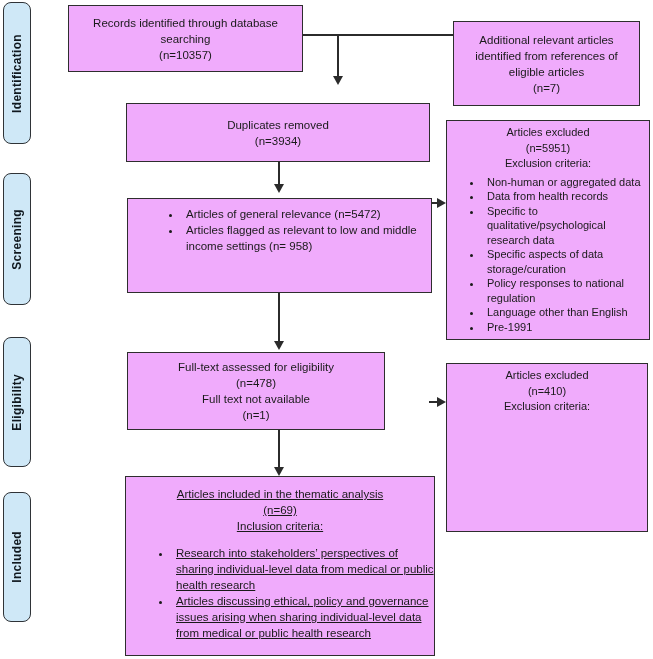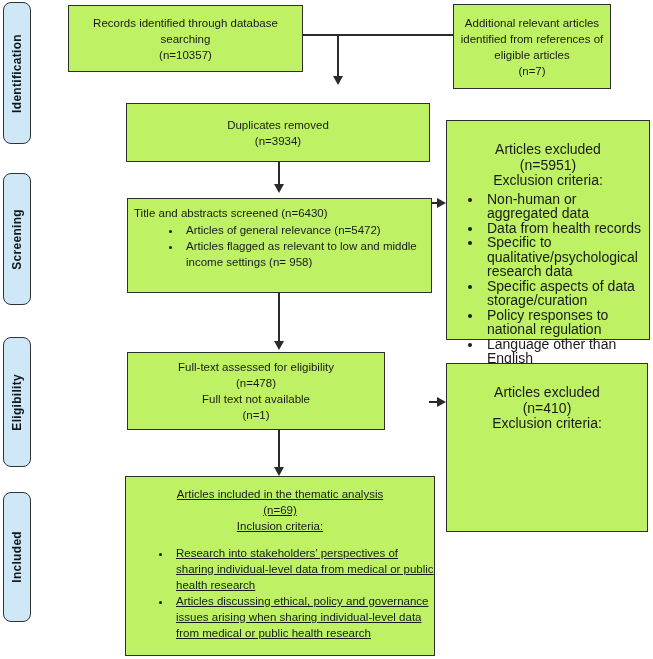--- a/index.html
+++ b/index.html
@@ -29,33 +29,33 @@
     font-size: 12px;
     color: #10181f;
     letter-spacing: 0.3px;
     white-space: nowrap;
   }
 
   
   .fbox {
     position: absolute;
     border: 1.5px solid #2e2e2e;
-    background: #bef264;
+    background: #f0abfc;
     box-sizing: border-box;
     font-size: 11.5px;
     line-height: 16px;
   }
   .flexcenter { display: flex; flex-direction: column; align-items: center; justify-content: center; }
   .center { text-align: center; white-space: pre-line; }
   .pad { padding: 6px 8px; }
 
   .fbox ul { margin: 1px 0 12px 0; padding-left: 48px; }
   .fbox li { margin: 0; padding-left: 4px; }
 
-  .excl { font-size: 14px; line-height: 15px; padding-top: 21px; }
+  .excl { font-size: 11px; line-height: 15px; padding-top: 4px; }
   .excl .heading { text-align: center; white-space: pre-line; line-height: 15.5px; }
   .excl ul { margin: 3px 0 0 0; padding-left: 36px; }
   .excl li { padding-left: 4px; line-height: 14.5px; }
 
   .incl { padding-top: 9px; text-decoration: underline; }
   .incl .heading { text-align: center; white-space: pre-line; }
   .incl ul { margin: 11px 0 0 0; padding-left: 46px; }
   .incl li { padding-left: 4px; }
 
   
@@ -92,34 +92,33 @@
   <div class="stage" style="top:492px; height:130px;">
     <span>Included</span>
   </div>
 
   <div class="fbox flexcenter" style="left:68px; top:5px; width:235px; height:67px;">
     <div class="center">Records identified through database
 searching
 (n=10357)</div>
   </div>
 
-  <div class="fbox flexcenter" style="left:453px; top:4px; width:158px; height:85px;">
+  <div class="fbox flexcenter" style="left:453px; top:21px; width:187px; height:85px;">
     <div class="center">Additional relevant articles
 identified from references of
 eligible articles
 (n=7)</div>
   </div>
 
   <div class="fbox flexcenter" style="left:126px; top:103px; width:304px; height:59px;">
     <div class="center">Duplicates removed
 (n=3934)</div>
   </div>
 
   <div class="fbox pad" style="left:127px; top:198px; width:305px; height:95px; padding-left:6px;">
-    <div>Title and abstracts screened (n=6430)</div>
     <ul>
       <li>Articles of general relevance (n=5472)</li>
       <li>Articles flagged as relevant to low and middle income settings (n= 958)</li>
     </ul>
   </div>
 
   <div class="fbox excl" style="left:446px; top:120px; width:204px; height:220px;">
     <div class="heading">Articles excluded
 (n=5951)
 Exclusion criteria:</div>

